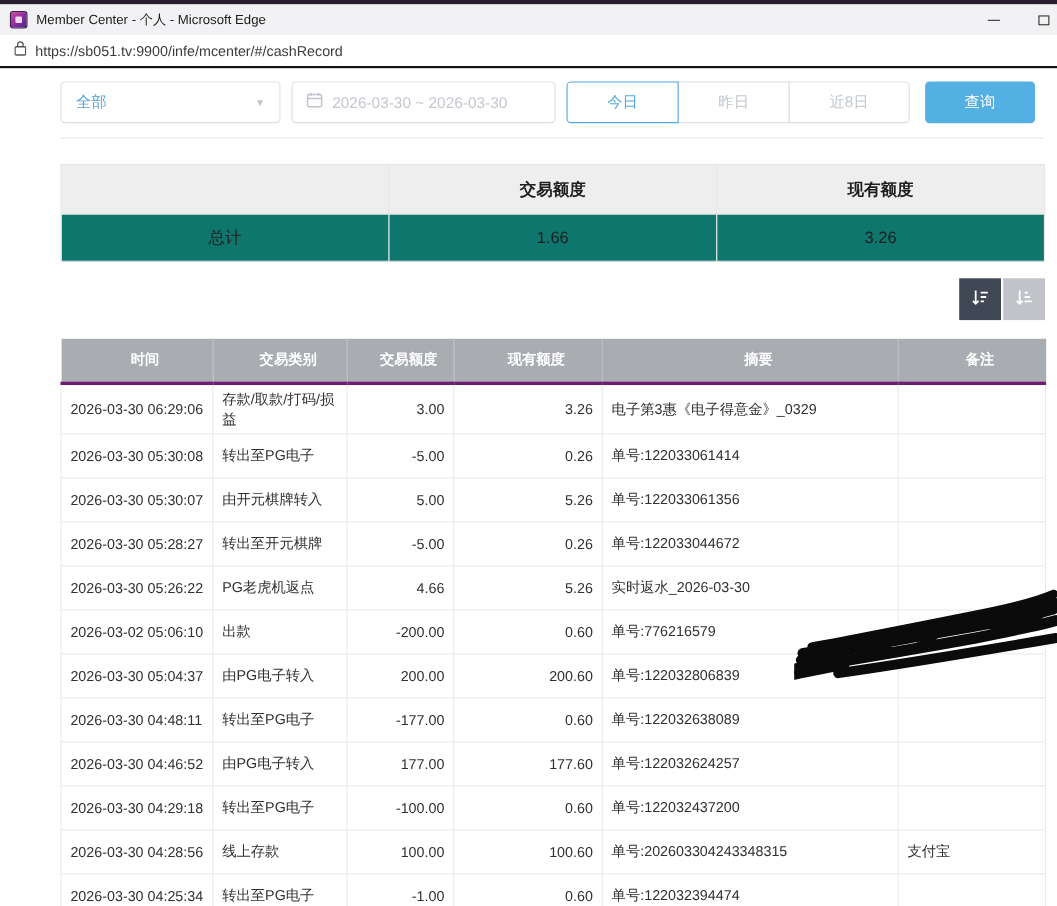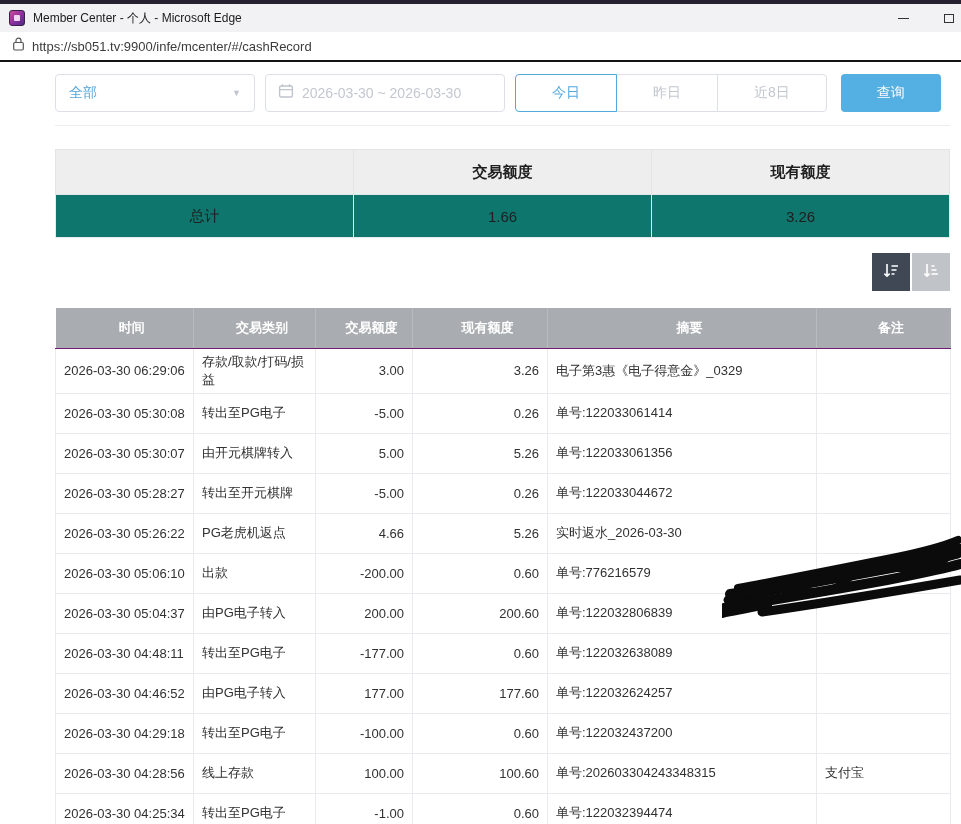--- a/index.html
+++ b/index.html
@@ -55,21 +55,21 @@
   
   .sort-row { width: 895px; margin-top: 15px; display: flex; justify-content: flex-end; gap: 2px; }
   .sort-btn { width: 38px; height: 38px; border: none; display: flex; align-items: center;
     justify-content: center; cursor: pointer; padding: 0; }
   .sort-btn.dark { background: #3f4854; }
   .sort-btn.light { background: #c0c4c8; }
 
   
   .records { width: 895px; margin-top: 17px; font-size: 13px; color: #313131; table-layout: fixed; }
   .records th { height: 40px; background: #a9acb0; color: #fff; font-weight: bold;
-    border-right: 1px solid #b8bbbe; border-bottom: 1px solid #701a75; text-align: center; font-size: 13px; padding-left: 15px; }
+    border-right: 1px solid #b8bbbe; border-bottom: 3px solid #701a75; text-align: center; font-size: 13px; padding-left: 15px; }
   .records th:last-child { border-right: 1px solid #a9acb0; }
   .records td { height: 40px; border: 1px solid #e8eaee; background: #fff; padding: 4px 8px; }
   .c-time { padding-left: 8px; }
   .c-type { padding-left: 10px; line-height: 1.4; }
   .c-amount, .c-balance { text-align: right; padding-right: 8px; }
   .c-summary { padding-left: 13px; }
   .c-note { padding-left: 13px; }
 
   
   .scribble { position: absolute; left: 722px; top: 528px; pointer-events: none; }
@@ -230,21 +230,21 @@
           <tr>
             <td class="c-time">2026-03-30 05:26:22</td>
             <td class="c-type">PG老虎机返点</td>
             <td class="c-amount">4.66</td>
             <td class="c-balance">5.26</td>
             <td class="c-summary">实时返水_2026-03-30</td>
             <td class="c-note"></td>
           </tr>
 
           <tr>
-            <td class="c-time">2026-03-30 05:06:10</td>
+            <td class="c-time">2026-03-02 05:06:10</td>
             <td class="c-type">出款</td>
             <td class="c-amount">-200.00</td>
             <td class="c-balance">0.60</td>
             <td class="c-summary">单号:776216579</td>
             <td class="c-note"></td>
           </tr>
 
           <tr>
             <td class="c-time">2026-03-30 05:04:37</td>
             <td class="c-type">由PG电子转入</td>

